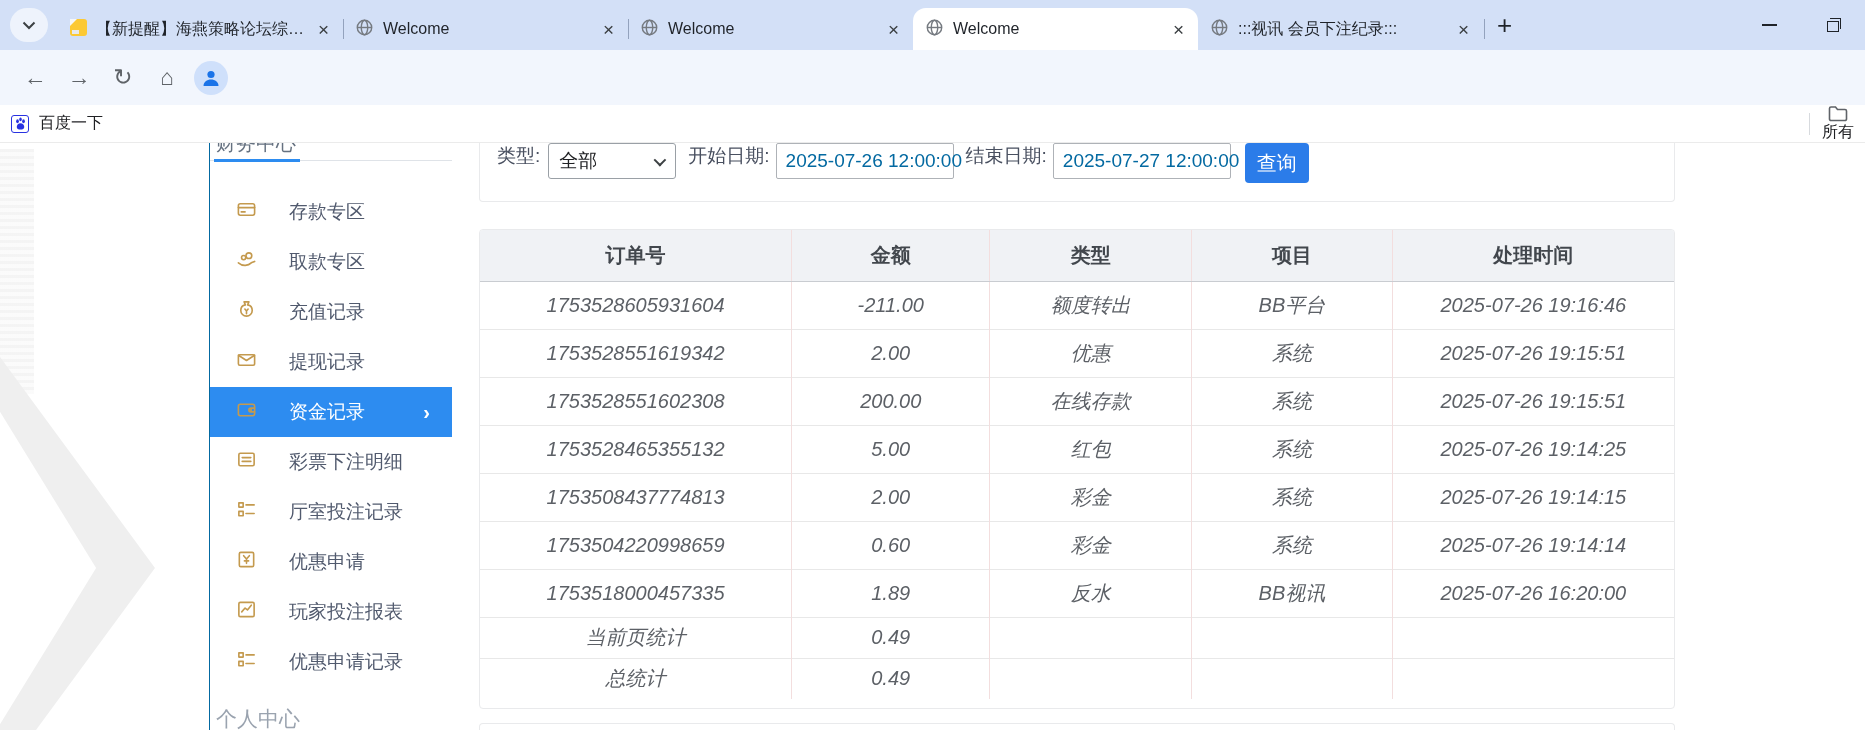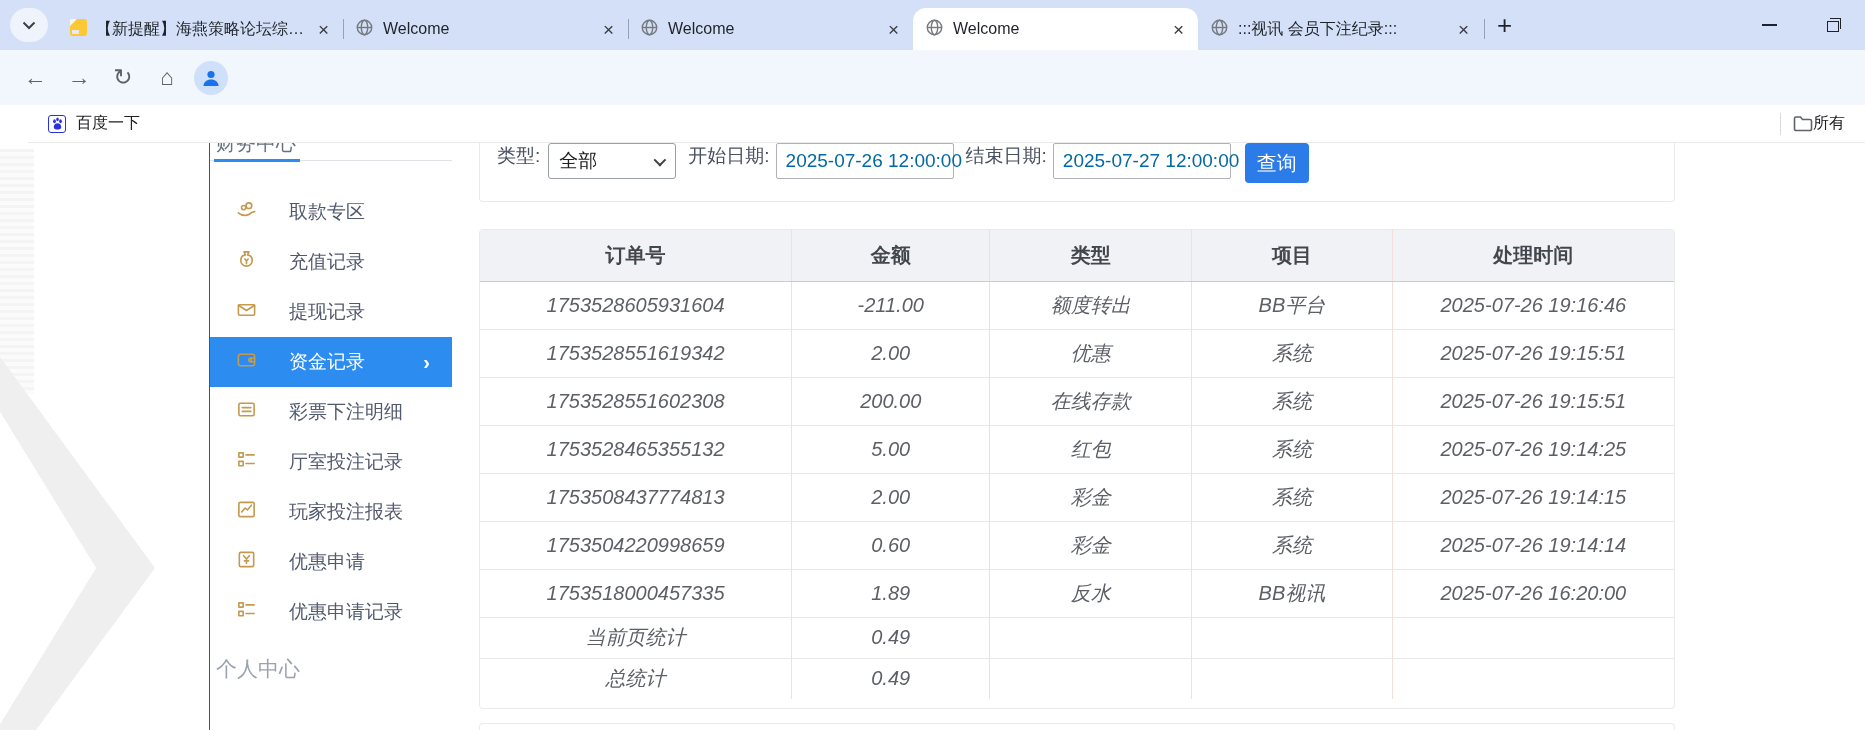--- a/index.html
+++ b/index.html
@@ -32,26 +32,26 @@
   .nav-btn { width:42px; height:42px; border-radius:50%; display:flex; align-items:center; justify-content:center;
              font-size:23px; color:#5f6368; cursor:pointer; flex:none; }
   .omnibox { flex:1; height:40px; background:#e2e9f5; border-radius:20px; display:flex; align-items:center;
              padding:0 16px; margin:0 10px; min-width:0; }
   .url-text { flex:1; font-size:18px; color:#202124; margin-left:13px; white-space:nowrap; overflow:hidden; }
   .star-btn { font-size:23px; color:#45484c; cursor:pointer; }
   .avatar { width:34px; height:34px; border-radius:50%; background:#cfe0fb; display:flex; align-items:center;
             justify-content:center; margin:0 6px 0 4px; cursor:pointer; flex:none; }
 
   
-  .bookmarks { height:38px; background:#fff; display:flex; align-items:center; padding:0 20px; border-bottom:1px solid #ebebeb;margin-left:28px; }
+  .bookmarks { height:38px; background:#fff; display:flex; align-items:center; padding:0 11px; border-bottom:1px solid #ebebeb; }
   .bookmark { display:flex; align-items:center; gap:10px; font-size:16px; color:#202124; cursor:pointer; }
   .baidu-ico { width:18px; height:18px; border:1.5px solid #2932e1; border-radius:3px; position:relative; flex:none; }
   .bm-right { margin-left:auto; display:flex; align-items:center; gap:12px; }
   .bm-divider { width:1px; height:22px; background:#d7dade; }
-  .bm-folder { display:flex; align-items:center; gap:0; font-size:16px; color:#202124; cursor:pointer; white-space:nowrap; }
+  .bm-folder { display:flex; align-items:center; gap:0; font-size:16px; color:#202124; cursor:pointer; white-space:nowrap;flex-direction:column; }
 
   
   .page { position:relative; height:587px; background:#fff; overflow:hidden; }
   .wm-stripes { position:absolute; left:0; top:6px; width:34px; height:245px;
                 background:repeating-linear-gradient(180deg,#ededed 0 3px,#f8f8f8 3px 7px); opacity:.6; }
   .wm-chevron { position:absolute; left:0; top:214px; width:155px; height:422px; background:#efefef;
                 clip-path:polygon(0 0,100% 50%,0 100%); }
   .wm-chevron-in { position:absolute; left:0; top:0; width:100%; height:100%; background:#fff;
                    clip-path:polygon(0 13%,62% 50%,0 87%); }
 
@@ -212,20 +212,30 @@
       <div class="side-header">
         <span>财务中心</span>
       </div>
       <div class="side-rule">
           <div class="blue"></div>
         </div>
       <div class="menu" id="menu">
           <div class="menu-item">
             <span><svg width="21" height="21" viewBox="0 0 22 22">
                 <g fill="none" stroke="#c49a4e" stroke-width="1.7" stroke-linecap="round" stroke-linejoin="round">
+                  <rect x="2.5" y="5" width="17" height="12" rx="2"></rect>
+                  <line x1="2.5" y1="9" x2="19.5" y2="9"></line>
+                  <line x1="5.5" y1="13.5" x2="9.5" y2="13.5"></line>
+                </g>
+              </svg></span>
+            <span>存款专区</span>
+          </div>
+          <div class="menu-item">
+            <span><svg width="21" height="21" viewBox="0 0 22 22">
+                <g fill="none" stroke="#c49a4e" stroke-width="1.7" stroke-linecap="round" stroke-linejoin="round">
                   <circle cx="13.5" cy="7" r="3"></circle>
                   <circle cx="8" cy="9" r="2.2"></circle>
                   <path d="M2.5 14.5 C7 18.5 13 17.5 16 14.5 L19.5 13"></path>
                 </g>
               </svg></span>
             <span>取款专区</span>
           </div>
           <div class="menu-item">
             <span><svg width="21" height="21" viewBox="0 0 22 22">
                 <g fill="none" stroke="#c49a4e" stroke-width="1.7" stroke-linecap="round" stroke-linejoin="round">
@@ -272,34 +282,34 @@
                   <rect x="3" y="13" width="4.5" height="4.5"></rect>
                   <line x1="10.5" y1="6.2" x2="19" y2="6.2"></line>
                   <line x1="10.5" y1="15.2" x2="19" y2="15.2"></line>
                 </g>
               </svg></span>
             <span>厅室投注记录</span>
           </div>
           <div class="menu-item">
             <span><svg width="21" height="21" viewBox="0 0 22 22">
                 <g fill="none" stroke="#c49a4e" stroke-width="1.7" stroke-linecap="round" stroke-linejoin="round">
+                  <rect x="3.5" y="3.5" width="15" height="15" rx="1.5"></rect>
+                  <path d="M8 7 l3 3.5 3-3.5 M11 10.5 v4.5 M8.8 12.5 h4.4"></path>
+                </g>
+              </svg></span>
+            <span>优惠申请</span>
+          </div>
+          <div class="menu-item">
+            <span><svg width="21" height="21" viewBox="0 0 22 22">
+                <g fill="none" stroke="#c49a4e" stroke-width="1.7" stroke-linecap="round" stroke-linejoin="round">
                   <rect x="3" y="3.5" width="16" height="15" rx="1.5"></rect>
                   <polyline points="6,13.5 9.5,9.5 12,11.5 16,6.5"></polyline>
                 </g>
               </svg></span>
             <span>玩家投注报表</span>
-          </div>
-          <div class="menu-item">
-            <span><svg width="21" height="21" viewBox="0 0 22 22">
-                <g fill="none" stroke="#c49a4e" stroke-width="1.7" stroke-linecap="round" stroke-linejoin="round">
-                  <rect x="3.5" y="3.5" width="15" height="15" rx="1.5"></rect>
-                  <path d="M8 7 l3 3.5 3-3.5 M11 10.5 v4.5 M8.8 12.5 h4.4"></path>
-                </g>
-              </svg></span>
-            <span>优惠申请</span>
           </div>
           <div class="menu-item">
             <span><svg width="21" height="21" viewBox="0 0 22 22">
                 <g fill="none" stroke="#c49a4e" stroke-width="1.7" stroke-linecap="round" stroke-linejoin="round">
                   <rect x="3" y="4" width="4.5" height="4.5"></rect>
                   <rect x="3" y="13" width="4.5" height="4.5"></rect>
                   <line x1="10.5" y1="6.2" x2="19" y2="6.2"></line>
                   <line x1="10.5" y1="15.2" x2="19" y2="15.2"></line>
                 </g>
               </svg></span>

